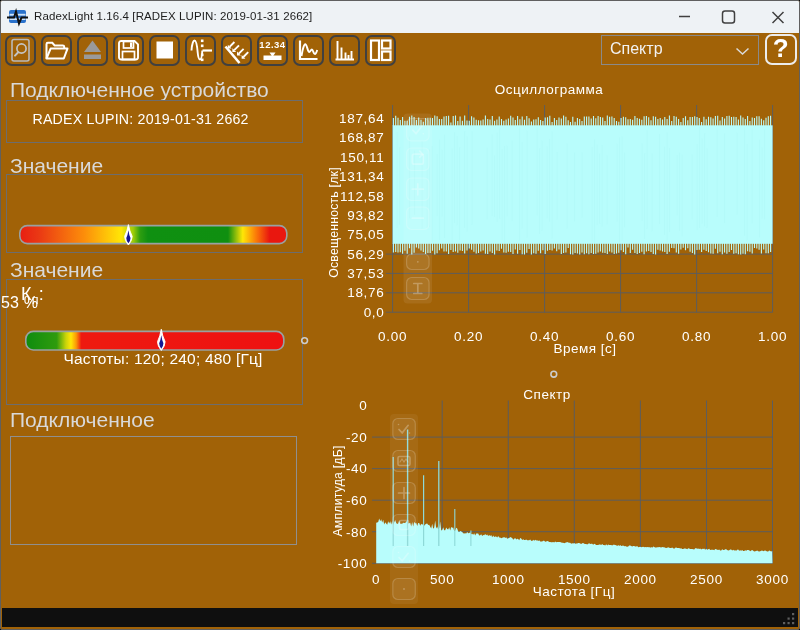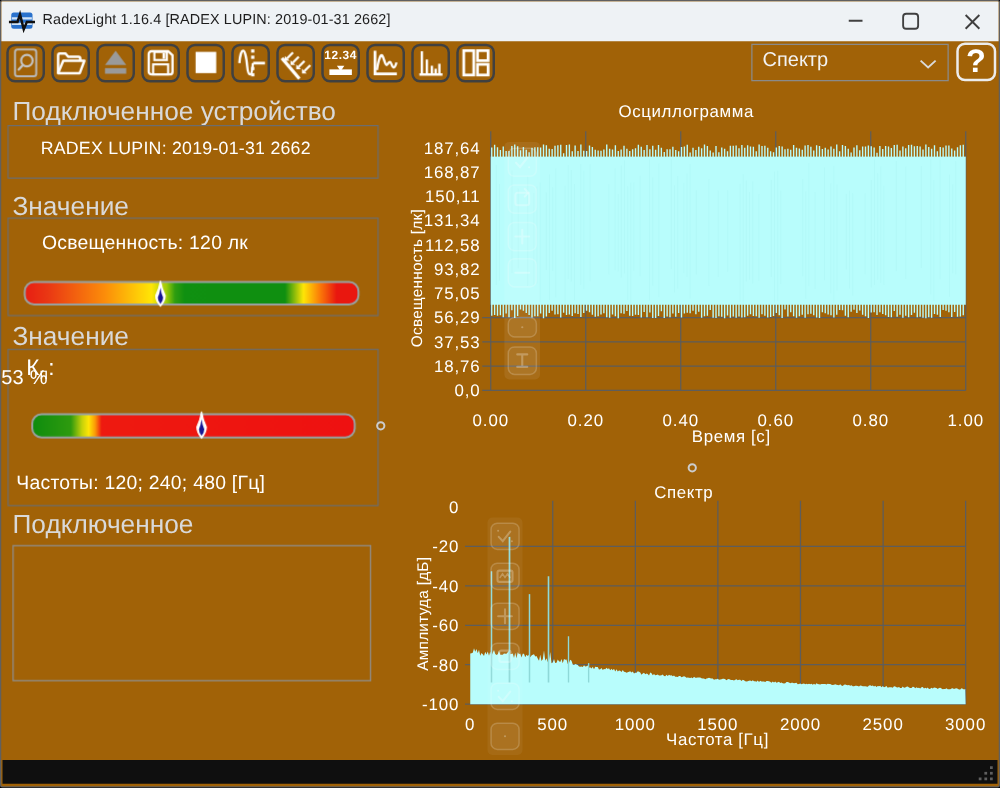--- a/index.html
+++ b/index.html
@@ -99,21 +99,20 @@
 <div style="position:absolute;left:764px;top:33px;width:31.5px;height:31px;border:2.5px solid #ececec;border-radius:7px">
  <span style="position:absolute;left:50%;top:50%;transform:translate(-50%,-54%) translateZ(0);font-size:26px;font-weight:bold;color:#fff">?</span>
 </div>
 
 <div class="lbl" style="top:77px">Подключенное устройство</div>
 <div class="box" style="top:99px;height:43px"></div>
 <div class="bold" style="left:31.5px;top:109.5px;font-size:14.2px">RADEX LUPIN: 2019-01-31 2662</div>
 
 <div class="lbl" style="top:153px">Значение</div>
 <div class="box" style="top:173px;height:79px"></div>
-<div class="bold" style="left:32.5px;top:184.5px">Освещенность: 120 лк</div>
 <svg width="290" height="28" viewBox="0 0 290 28" style="position:absolute;left:17px;top:220.5px">
  <defs>
         <linearGradient id="g1" x1="0" y1="0" x2="1" y2="0">
   <stop offset="0" stop-color="#e81e13"></stop>
           <stop offset="0.07" stop-color="#ea3814"></stop>
           <stop offset="0.24" stop-color="#fc8d0a"></stop>
   <stop offset="0.38" stop-color="#ffe606"></stop>
           <stop offset="0.425" stop-color="#9ccc08"></stop>
   <stop offset="0.45" stop-color="#2f9e10"></stop>
           <stop offset="0.48" stop-color="#0f9011"></stop>
@@ -142,21 +141,21 @@
           <stop offset="0.175" stop-color="#ffe606"></stop>
   <stop offset="0.195" stop-color="#fb9a07"></stop>
           <stop offset="0.215" stop-color="#ee1a10"></stop>
   <stop offset="1" stop-color="#ee1111"></stop>
  </linearGradient>
       </defs>
  <rect x="1.8" y="4.4" width="258" height="18.6" rx="7.5" fill="url(#g2)" stroke="#99a1a1" stroke-width="1.6"></rect>
  <path d="M137.3 2.2 Q138.44 9.24 141.10000000000002 14.645 Q141.17600000000002 18.900000000000002 137.3 23.5 Q133.424 18.900000000000002 133.5 14.645 Q136.16000000000003 9.24 137.3 2.2 Z" fill="#ffffff" stroke="#ffffff" stroke-width="0.9"></path>
       <path d="M137.3 8.32 Q138.0448 13.656 139.428 16.323999999999998 Q139.428 19.2588 137.3 21.66 Q135.17200000000003 19.2588 135.17200000000003 16.323999999999998 Q136.5552 13.656 137.3 8.32 Z" fill="#161694"></path>
 </svg>
-<div class="bold" style="left:12px;top:377px;width:300px;">Частоты: 120; 240; 480 [Гц]</div>
+<div class="bold" style="left:12px;top:349px;width:300px;text-align:center">Частоты: 120; 240; 480 [Гц]</div>
 
 <div class="lbl" style="top:406.5px">Подключенное</div>
 <div style="position:absolute;left:8.5px;top:435px;width:287px;height:108.5px;border:1px solid #8f8f8f"></div>
 
 <div id="statusbar"></div>
 <svg width="16" height="16" viewBox="0 0 16 16" style="position:absolute;left:780px;top:609px">
  <g fill="#5f5f5f">
   <rect x="11" y="3" width="2.2" height="2.2"></rect>
   <rect x="6.5" y="7.5" width="2.2" height="2.2"></rect>
         <rect x="11" y="7.5" width="2.2" height="2.2"></rect>

